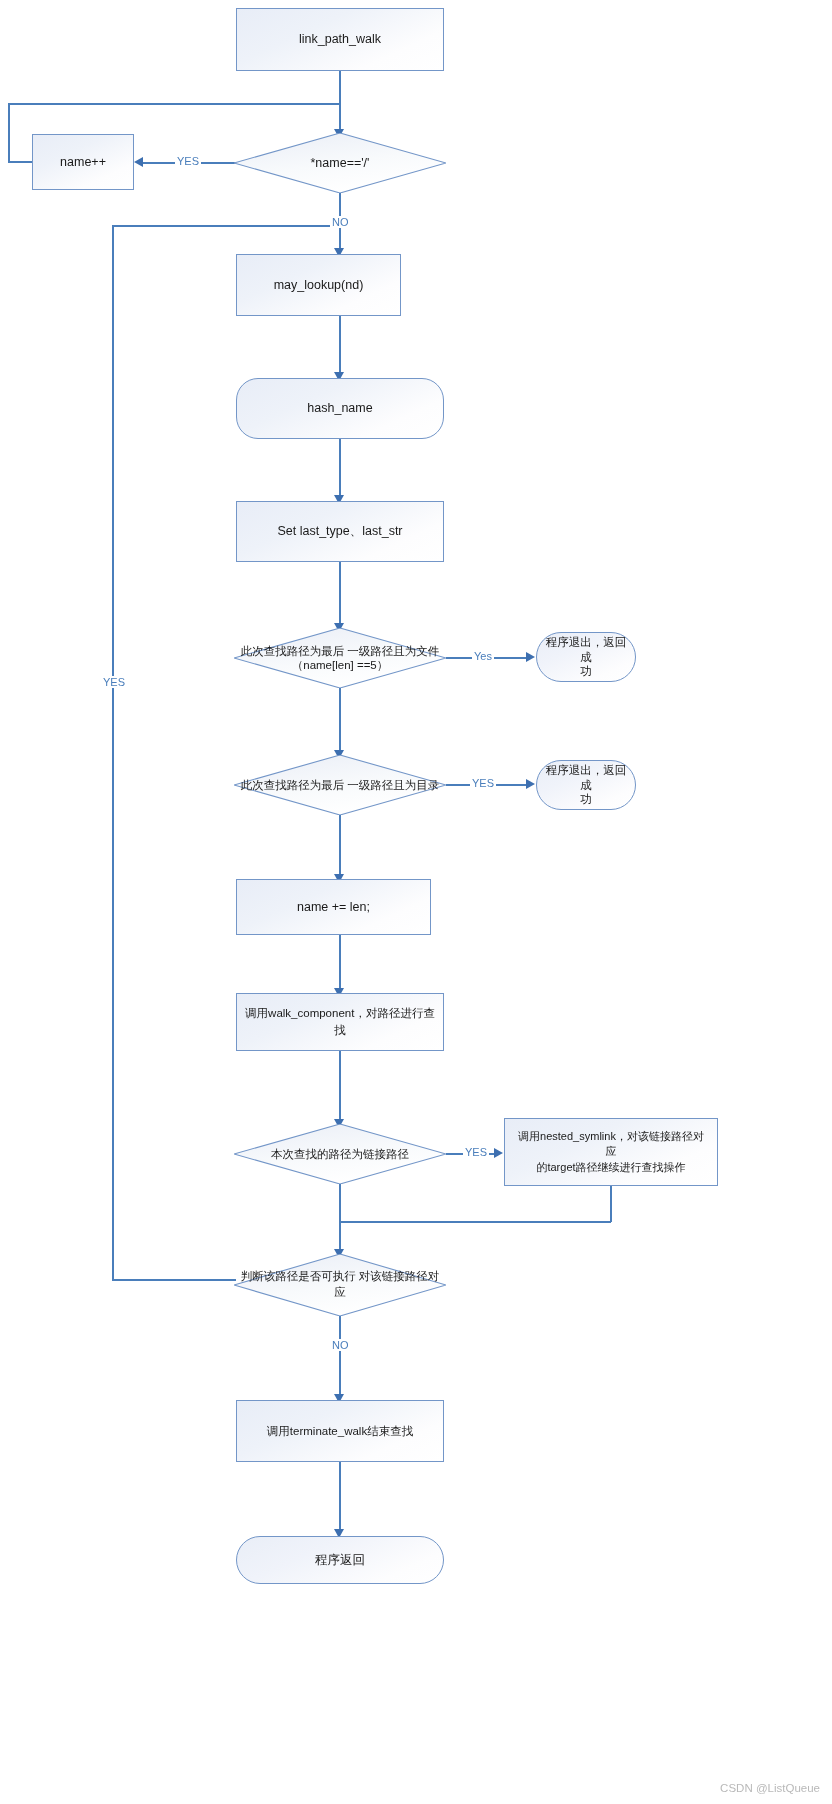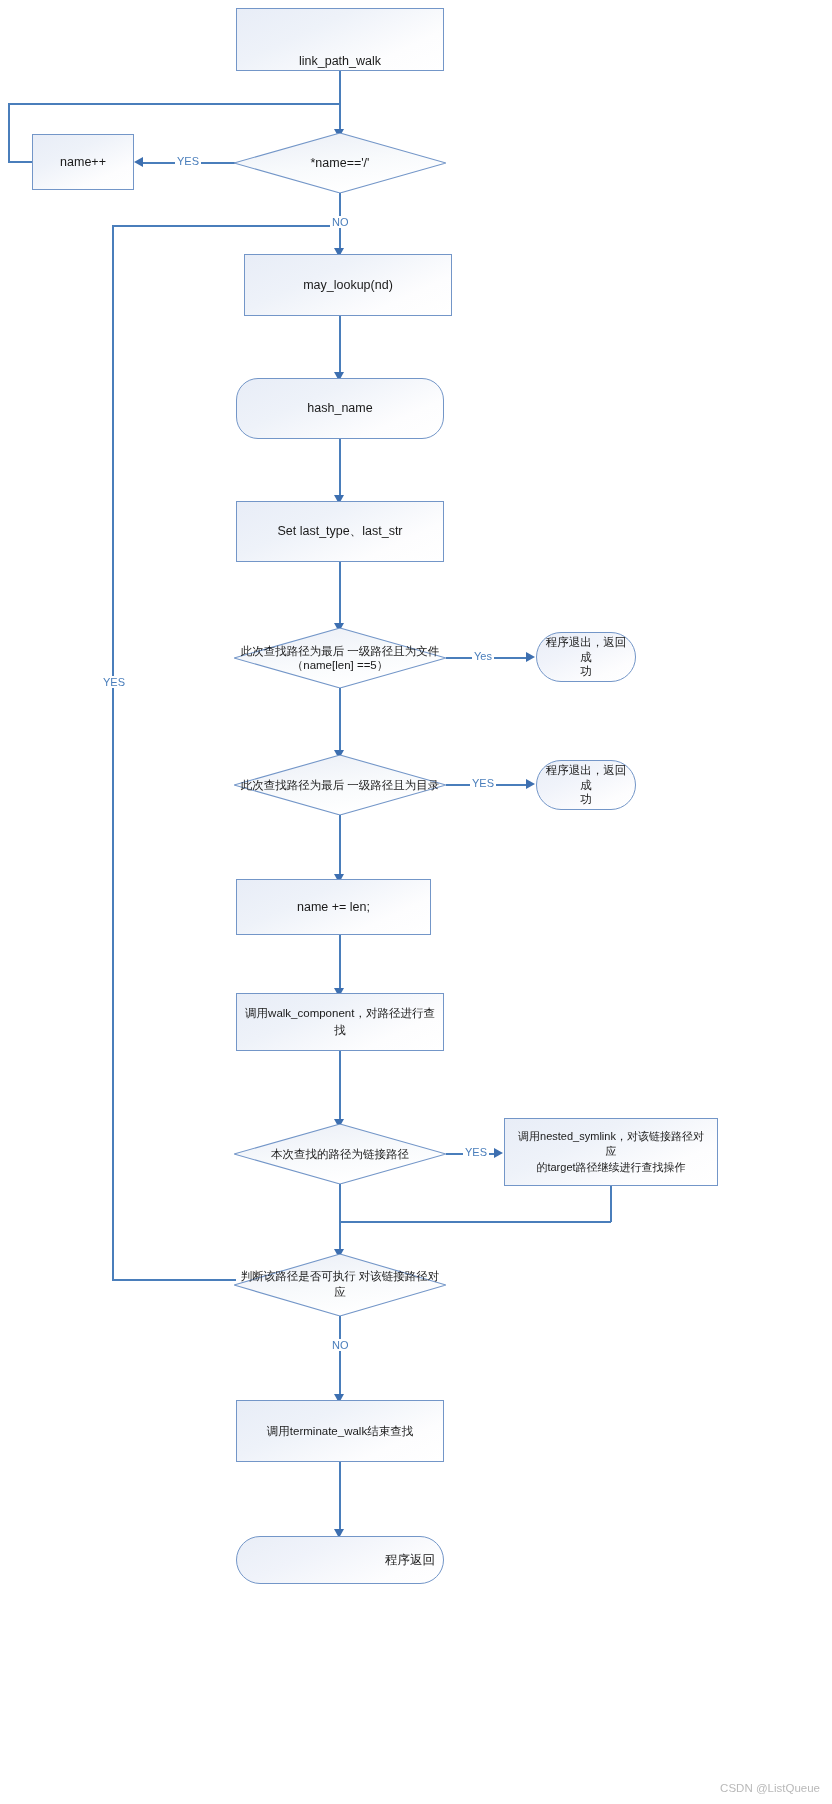--- a/index.html
+++ b/index.html
@@ -9,21 +9,21 @@
   #stage{position:absolute;left:0;top:0;width:832px;height:1804px;overflow:hidden;background:#fff;}
 
   
   .node{position:absolute;box-sizing:border-box;display:flex;align-items:center;justify-content:center;
         text-align:center;color:#1a1a1a;font-size:12.5px;line-height:1.45;z-index:5;}
 
   .proc{border:1px solid #7396c8;
         background:linear-gradient(155deg,#e8edf7 0%,#eef2f9 35%,#fdfdfe 75%,#ffffff 100%);}
 
   .term{border:1px solid #7396c8;border-radius:999px;
-        background:linear-gradient(155deg,#e9eef7 0%,#f0f3fa 35%,#fdfdfe 78%,#ffffff 100%);justify-content:flex-end;}
+        background:linear-gradient(155deg,#e9eef7 0%,#f0f3fa 35%,#fdfdfe 78%,#ffffff 100%);}
 
   .diamond{background:transparent;border:0;}
   .diamond .dtxt{position:relative;z-index:3;padding:0 6px;}
   .diamond svg{position:absolute;left:0;top:0;width:100%;height:100%;z-index:1;}
 
   .node .txt{padding:0 8px;white-space:pre-line;}
 
   
   .ln{position:absolute;background:#4a7ebb;z-index:2;}
   .vl{width:1.6px;}
@@ -36,21 +36,21 @@
   .elbl{position:absolute;color:#4a7ebb;font-size:11px;z-index:6;background:#fff;padding:0 2px;
         font-family:"Liberation Sans","DejaVu Sans",sans-serif;}
 
   .wm{position:absolute;right:12px;bottom:10px;color:#b9b9b9;font-size:11.5px;z-index:8;}
 </style>
 </head>
 <body>
 
 <div id="stage">
 
-  <div class="node proc" style="left:236px;top:8px;width:208px;height:63px;align-items:flex-end;">
+  <div class="node proc" style="left:236px;top:8px;width:208px;height:63px;">
     <span class="txt">link_path_walk</span>
   </div>
 
   <div class="ln vl" style="left:339px;top:71px;height:62px;"></div>
   <div class="arw arw-d" style="left:334px;top:129px;"></div>
 
   <div class="ln hl" style="left:8px;top:103px;width:332px;"></div>
   <div class="ln vl" style="left:8px;top:103px;height:59px;"></div>
   <div class="ln hl" style="left:8px;top:161px;width:24px;"></div>
 
@@ -78,21 +78,21 @@
 
   <div class="ln vl" style="left:339px;top:193px;height:60px;"></div>
   <div class="arw arw-d" style="left:334px;top:248px;"></div>
   <div class="elbl" style="left:330px;top:216px;">NO</div>
 
   <div class="ln hl" style="left:112px;top:225px;width:228px;"></div>
   <div class="ln vl" style="left:112px;top:225px;height:1055px;"></div>
   <div class="ln hl" style="left:112px;top:1279px;width:124px;"></div>
   <div class="elbl" style="left:101px;top:676px;">YES</div>
 
-  <div class="node proc" style="left:244px;top:254px;width:208px;height:62px;">
+  <div class="node proc" style="left:236px;top:254px;width:165px;height:62px;">
     <span class="txt">may_lookup(nd)</span>
   </div>
   <div class="ln vl" style="left:339px;top:316px;height:61px;"></div>
   <div class="arw arw-d" style="left:334px;top:372px;"></div>
 
   <div class="node proc" style="left:236px;top:378px;width:208px;height:61px;border-radius:22px;">
     <span class="txt">hash_name</span>
   </div>
   <div class="ln vl" style="left:339px;top:439px;height:61px;"></div>
   <div class="arw arw-d" style="left:334px;top:495px;"></div>

